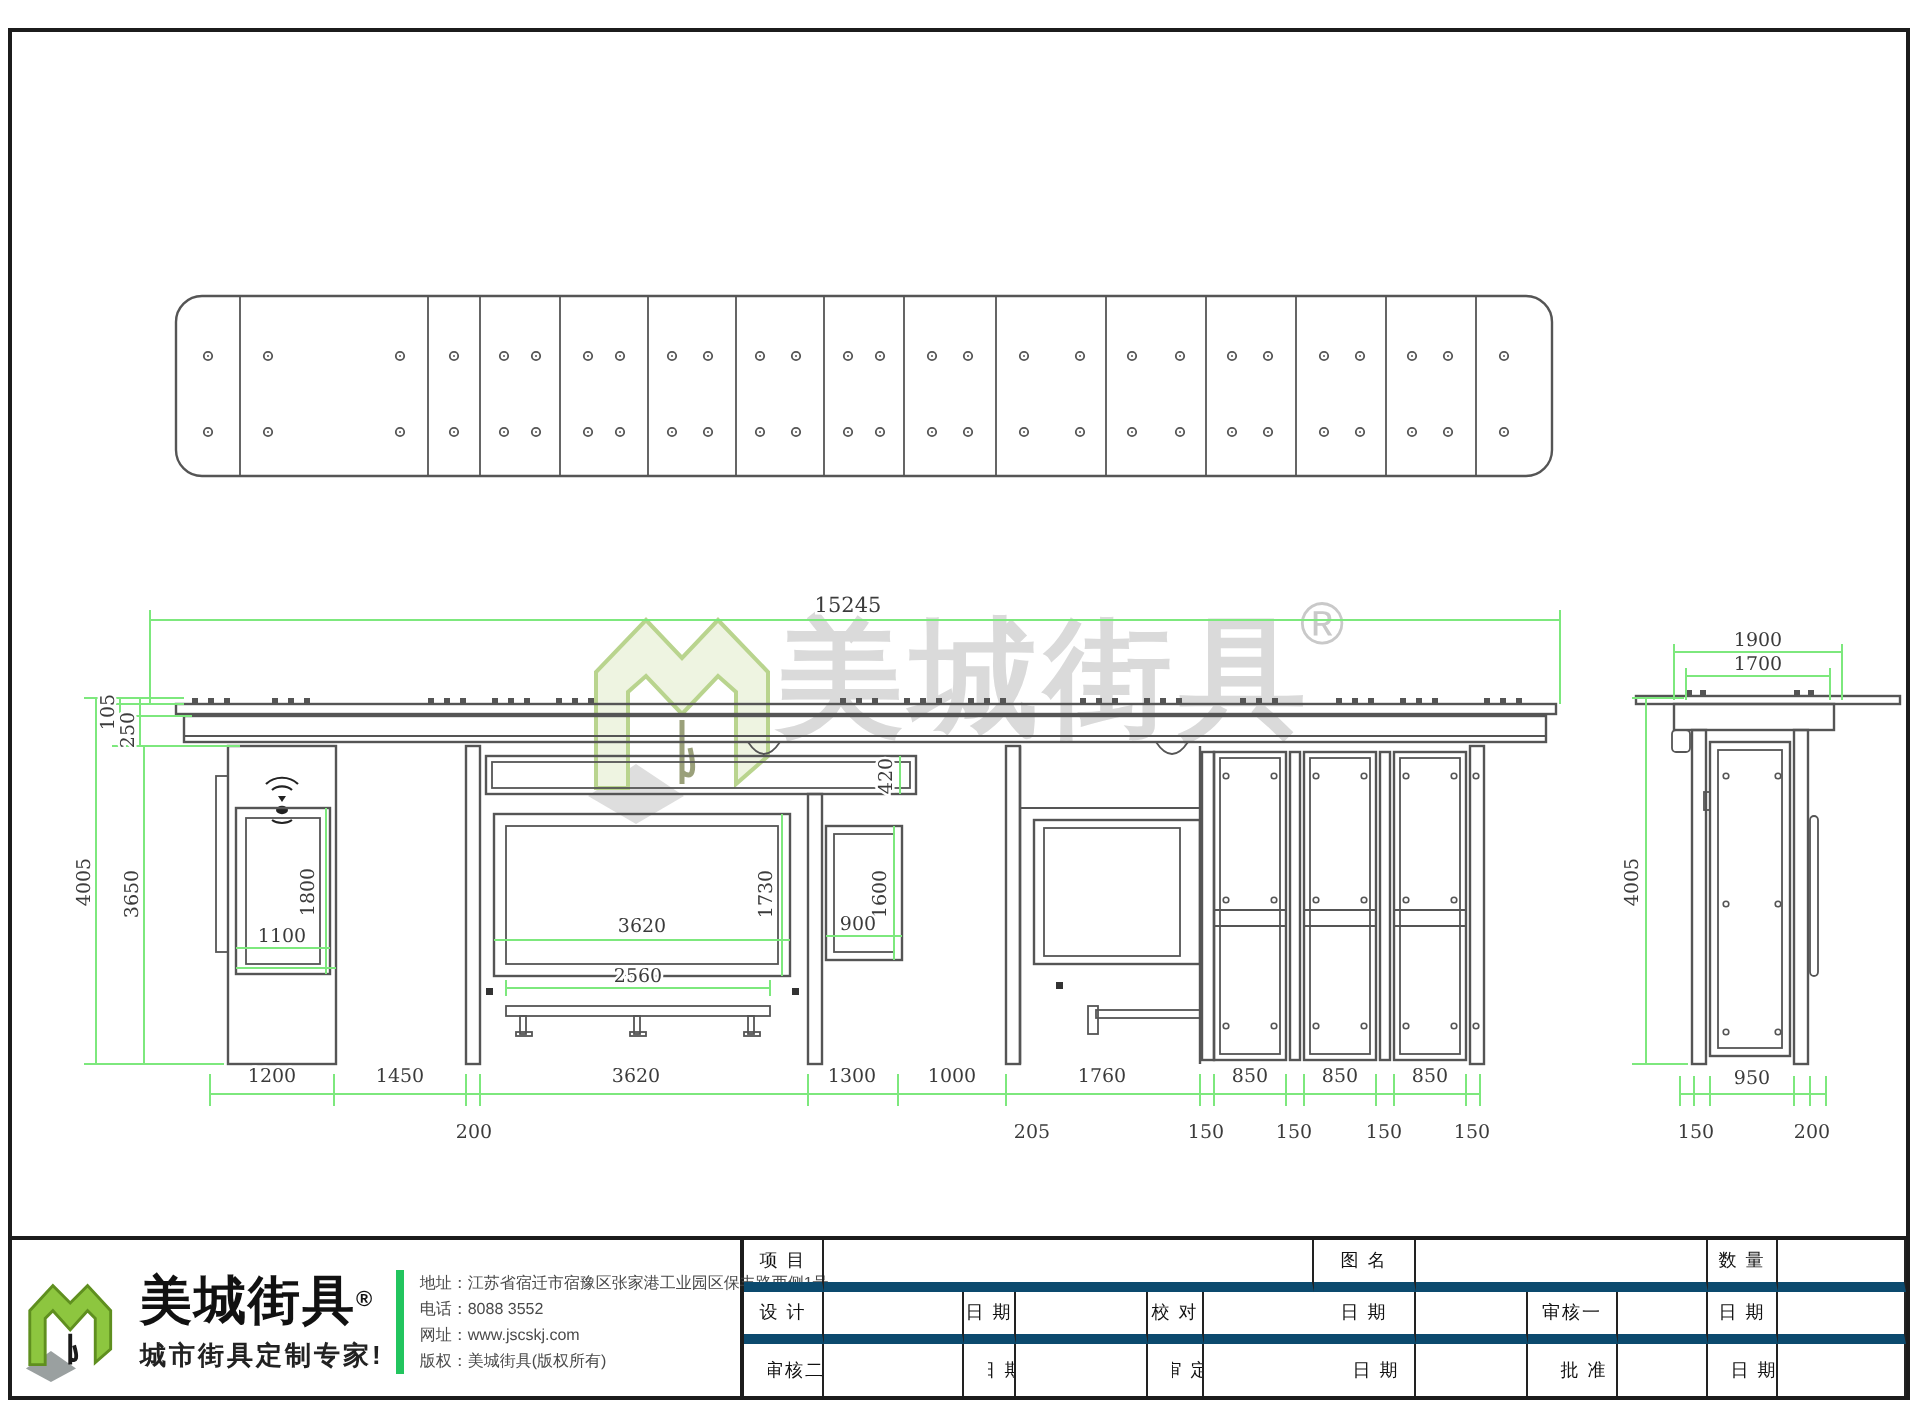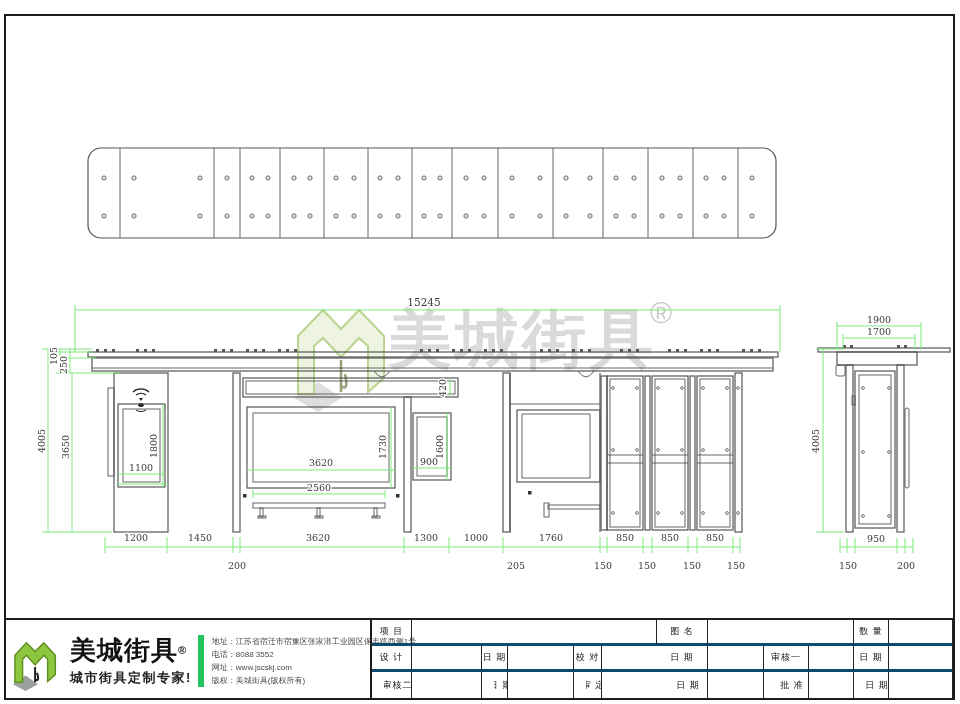--- a/index.html
+++ b/index.html
@@ -23,25 +23,25 @@
   
   .footer{position:absolute;left:0;right:0;bottom:0;height:78px;border-top:2px solid #1c1c1c;
           display:flex;z-index:3;background:#fff;}
   .logo-cell{width:366px;border-right:2px solid #1c1c1c;display:flex;align-items:flex-start;
              padding:15px 6px;box-sizing:border-box;}
   .logo-m{flex:0 0 52px;height:58px;margin-right:6px;}
   .brand-col{width:142px;}
   .brand-row{font-size:26px;font-weight:bold;color:#111;letter-spacing:1px;white-space:nowrap;line-height:30px;}
   .brand-reg{font-size:11px;vertical-align:top;color:#111;}
   .brand-tag{font-size:13px;font-weight:bold;color:#222;letter-spacing:1.5px;margin-top:4px;white-space:nowrap;}
-  .info-col{border-left:6px solid #22c55e;margin-left:6px;padding-left:8px;font-size:8px;
+  .info-col{border-left:4px solid #22c55e;margin-left:6px;padding-left:8px;font-size:8px;
             color:#4a4a4a;line-height:13px;white-space:nowrap;}
   .tb{flex:1;display:grid;grid-template-columns:40px 70px 26px 66px 28px 55px 51px 56px 45px 45px 35px auto;
       grid-auto-rows:1fr;}
-  .tb div{border-right:1px solid #222;border-bottom:3px solid #0c4a6e;box-sizing:border-box;}
+  .tb div{border-right:1px solid #222;border-bottom:5px solid #0c4a6e;box-sizing:border-box;}
   .tb div:nth-child(12n){border-right:none;}
   .tb .r3{border-bottom:none;margin-left:12px;}
   .lbl{font-size:9px;color:#111;display:flex;align-items:center;justify-content:center;
        letter-spacing:1px;white-space:nowrap;overflow:hidden;}
 </style>
 </head>
 <body>
 
 <div class="page">
 

